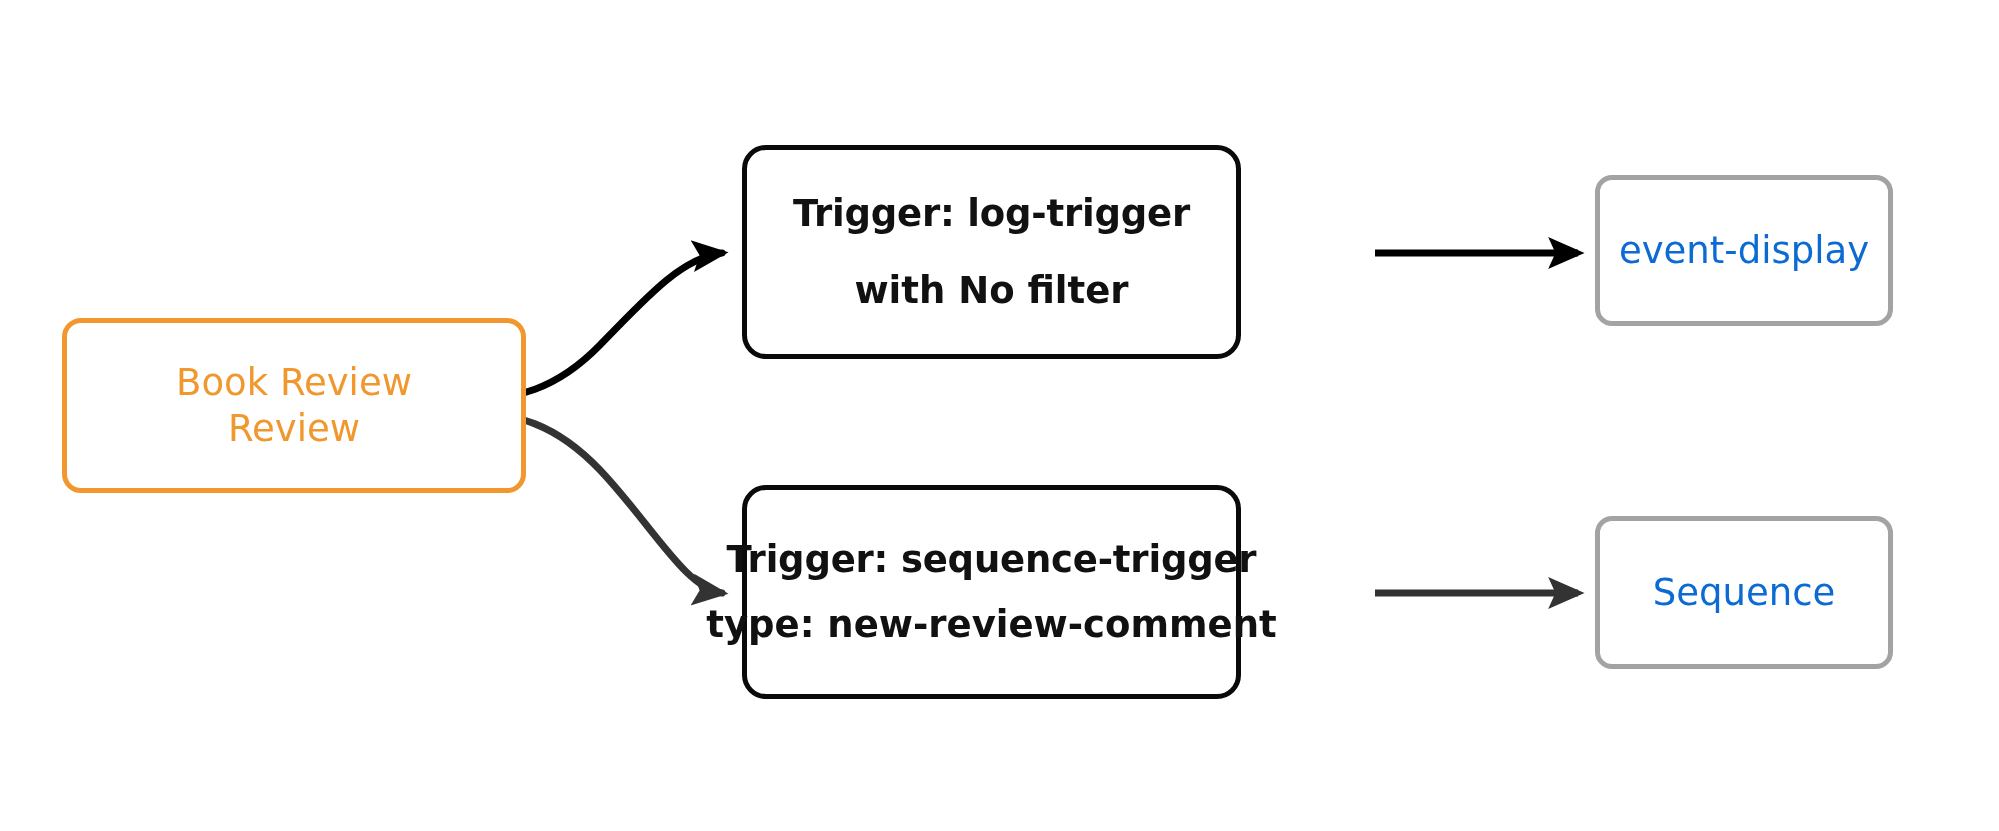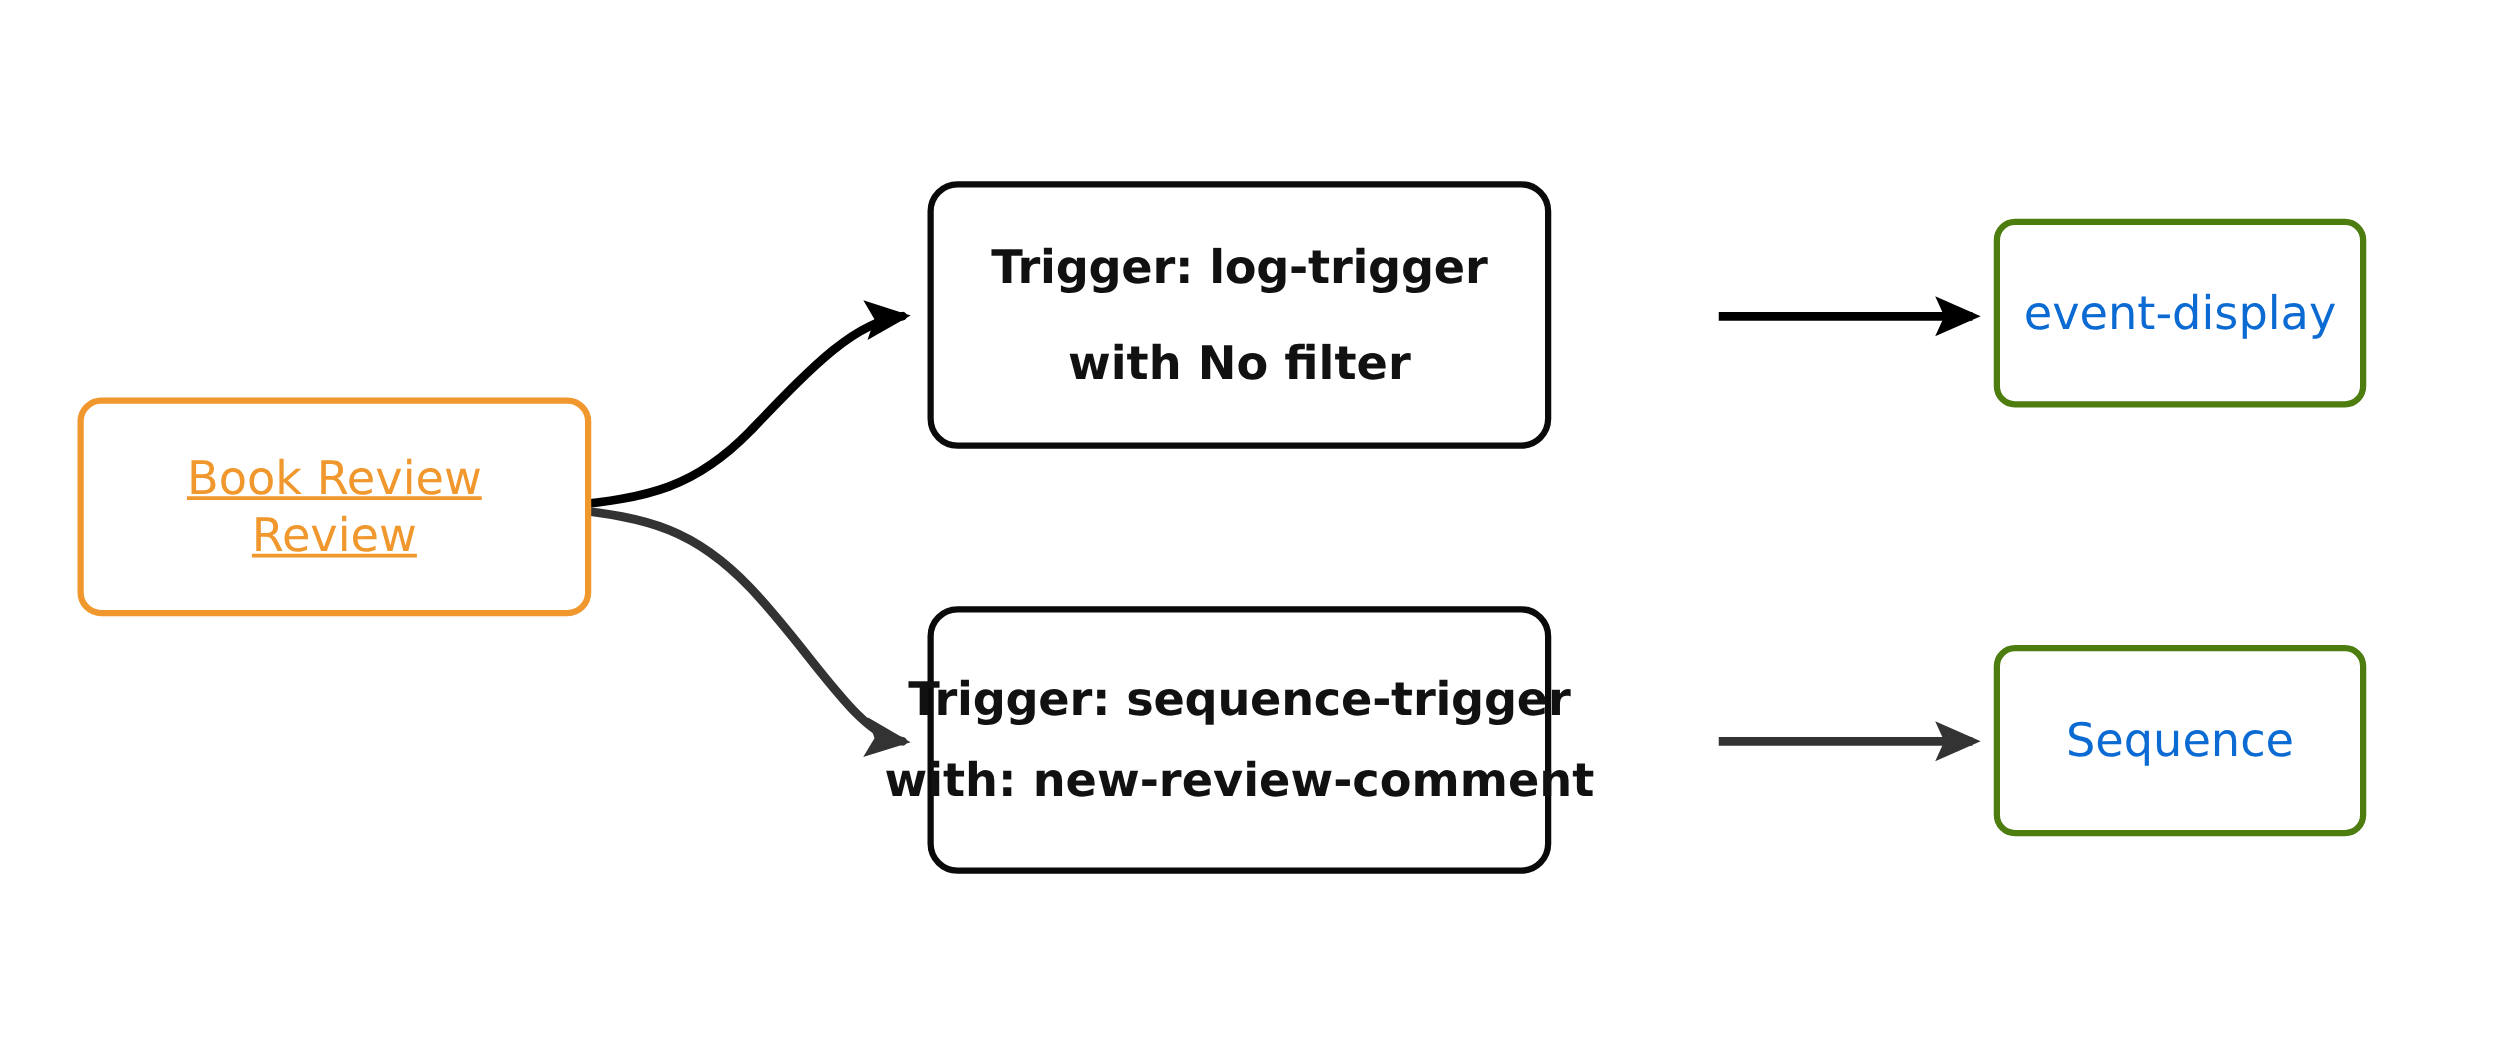--- a/index.html
+++ b/index.html
@@ -32,28 +32,27 @@
     align-items: center;
     justify-content: center;
     background: #ffffff;
     text-align: center;
     line-height: 1.22;
   }
   
   .node-broker {
     left: 62px;
     top: 318px;
-    width: 411px;
+    width: 464px;
     height: 175px;
     border: 5px solid #f0982d;
     border-radius: 19px;
     color: #f0982d;
     font-size: 37px;
     font-weight: 400;
-    text-decoration: underline;
   }
   .node-broker .line { display: block; white-space: nowrap; }
   
   .node-trigger {
     left: 742px;
     width: 499px;
     height: 214px;
     border: 5px solid #0a0a0a;
     border-radius: 24px;
     color: #111111;
@@ -70,21 +69,21 @@
     font-size: 37px;
     font-weight: 700;
     white-space: nowrap;
     margin-top: 20px;
   }
   
   .node-sink {
     left: 1595px;
     width: 298px;
     height: 151px;
-    border: 5px solid #4d7c0f;
+    border: 5px solid #a3a3a3;
     border-radius: 17px;
     color: #0b6bd3;
     font-size: 37px;
     font-weight: 400;
     white-space: nowrap;
   }
   .node-sink-top { top: 175px; }
   .node-sink-bottom { top: 516px; height: 153px; }
 </style>
 </head>
@@ -116,21 +115,21 @@
     <span class="line">Review</span>
   </div>
 
   <div class="node node-trigger node-trigger-top">
     <span class="trigger-title">Trigger: log-trigger</span>
     <span class="trigger-sub">with No filter</span>
   </div>
 
   <div class="node node-trigger node-trigger-bottom">
     <span class="trigger-title">Trigger: sequence-trigger</span>
-    <span class="trigger-sub">with: new-review-comment</span>
+    <span class="trigger-sub">type: new-review-comment</span>
   </div>
 
   <div class="node node-sink node-sink-top">
     <span>event-display</span>
   </div>
 
   <div class="node node-sink node-sink-bottom">
     <span>Sequence</span>
   </div>
 

